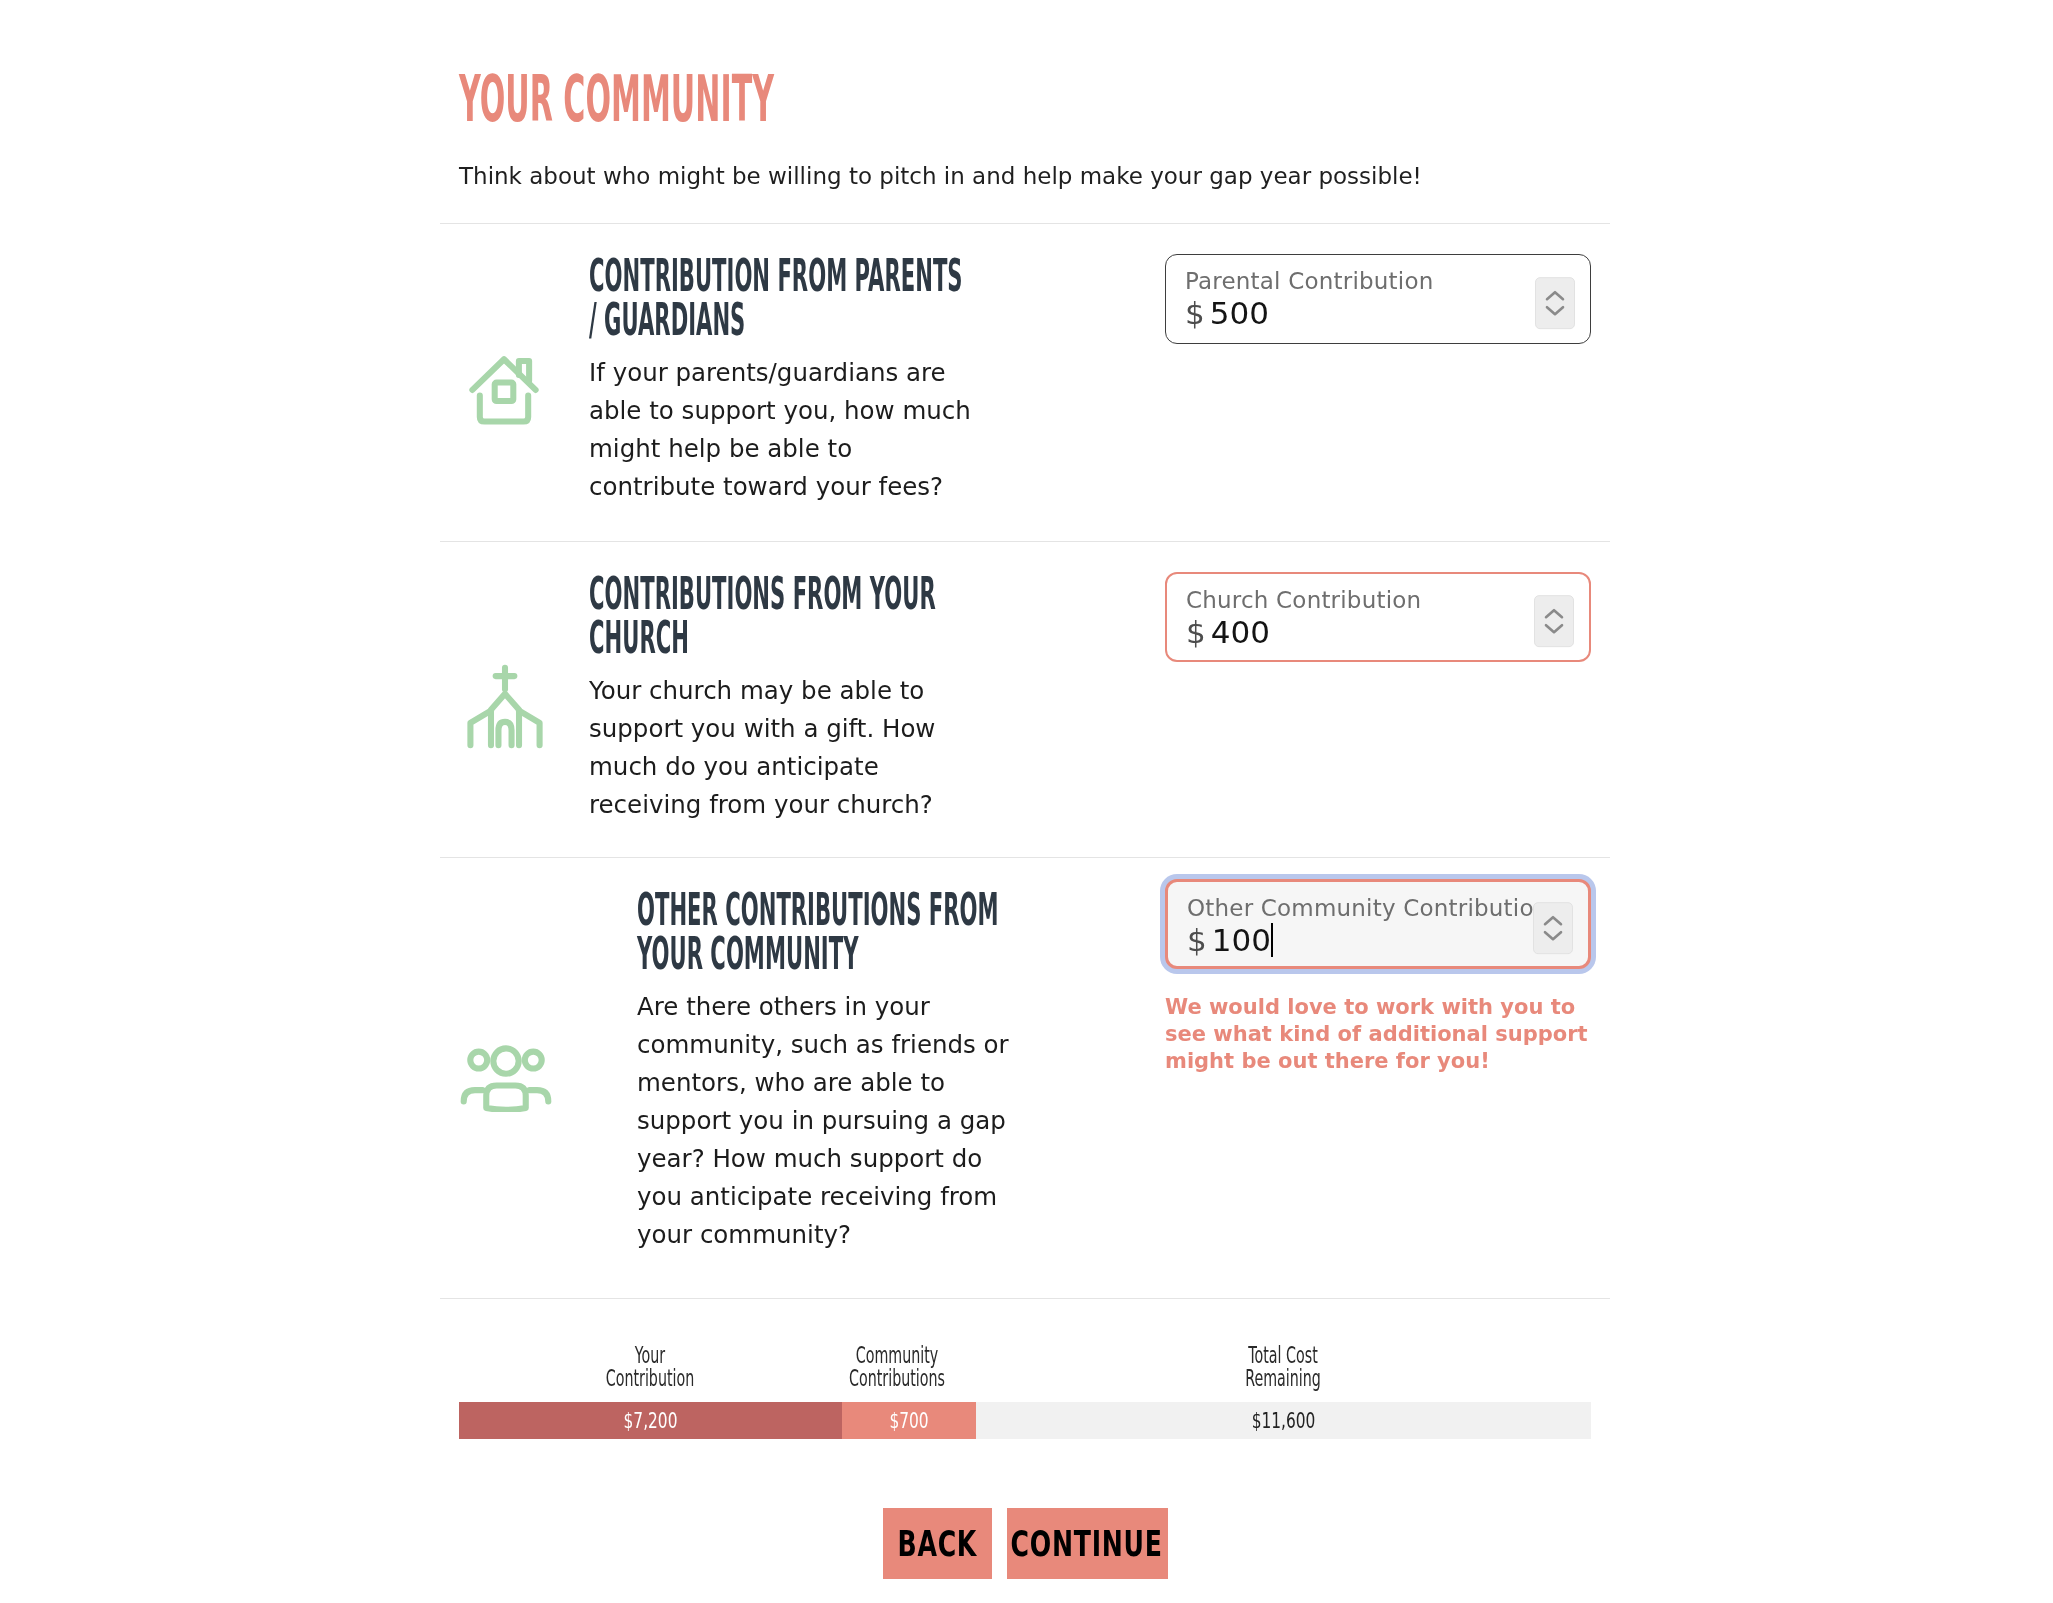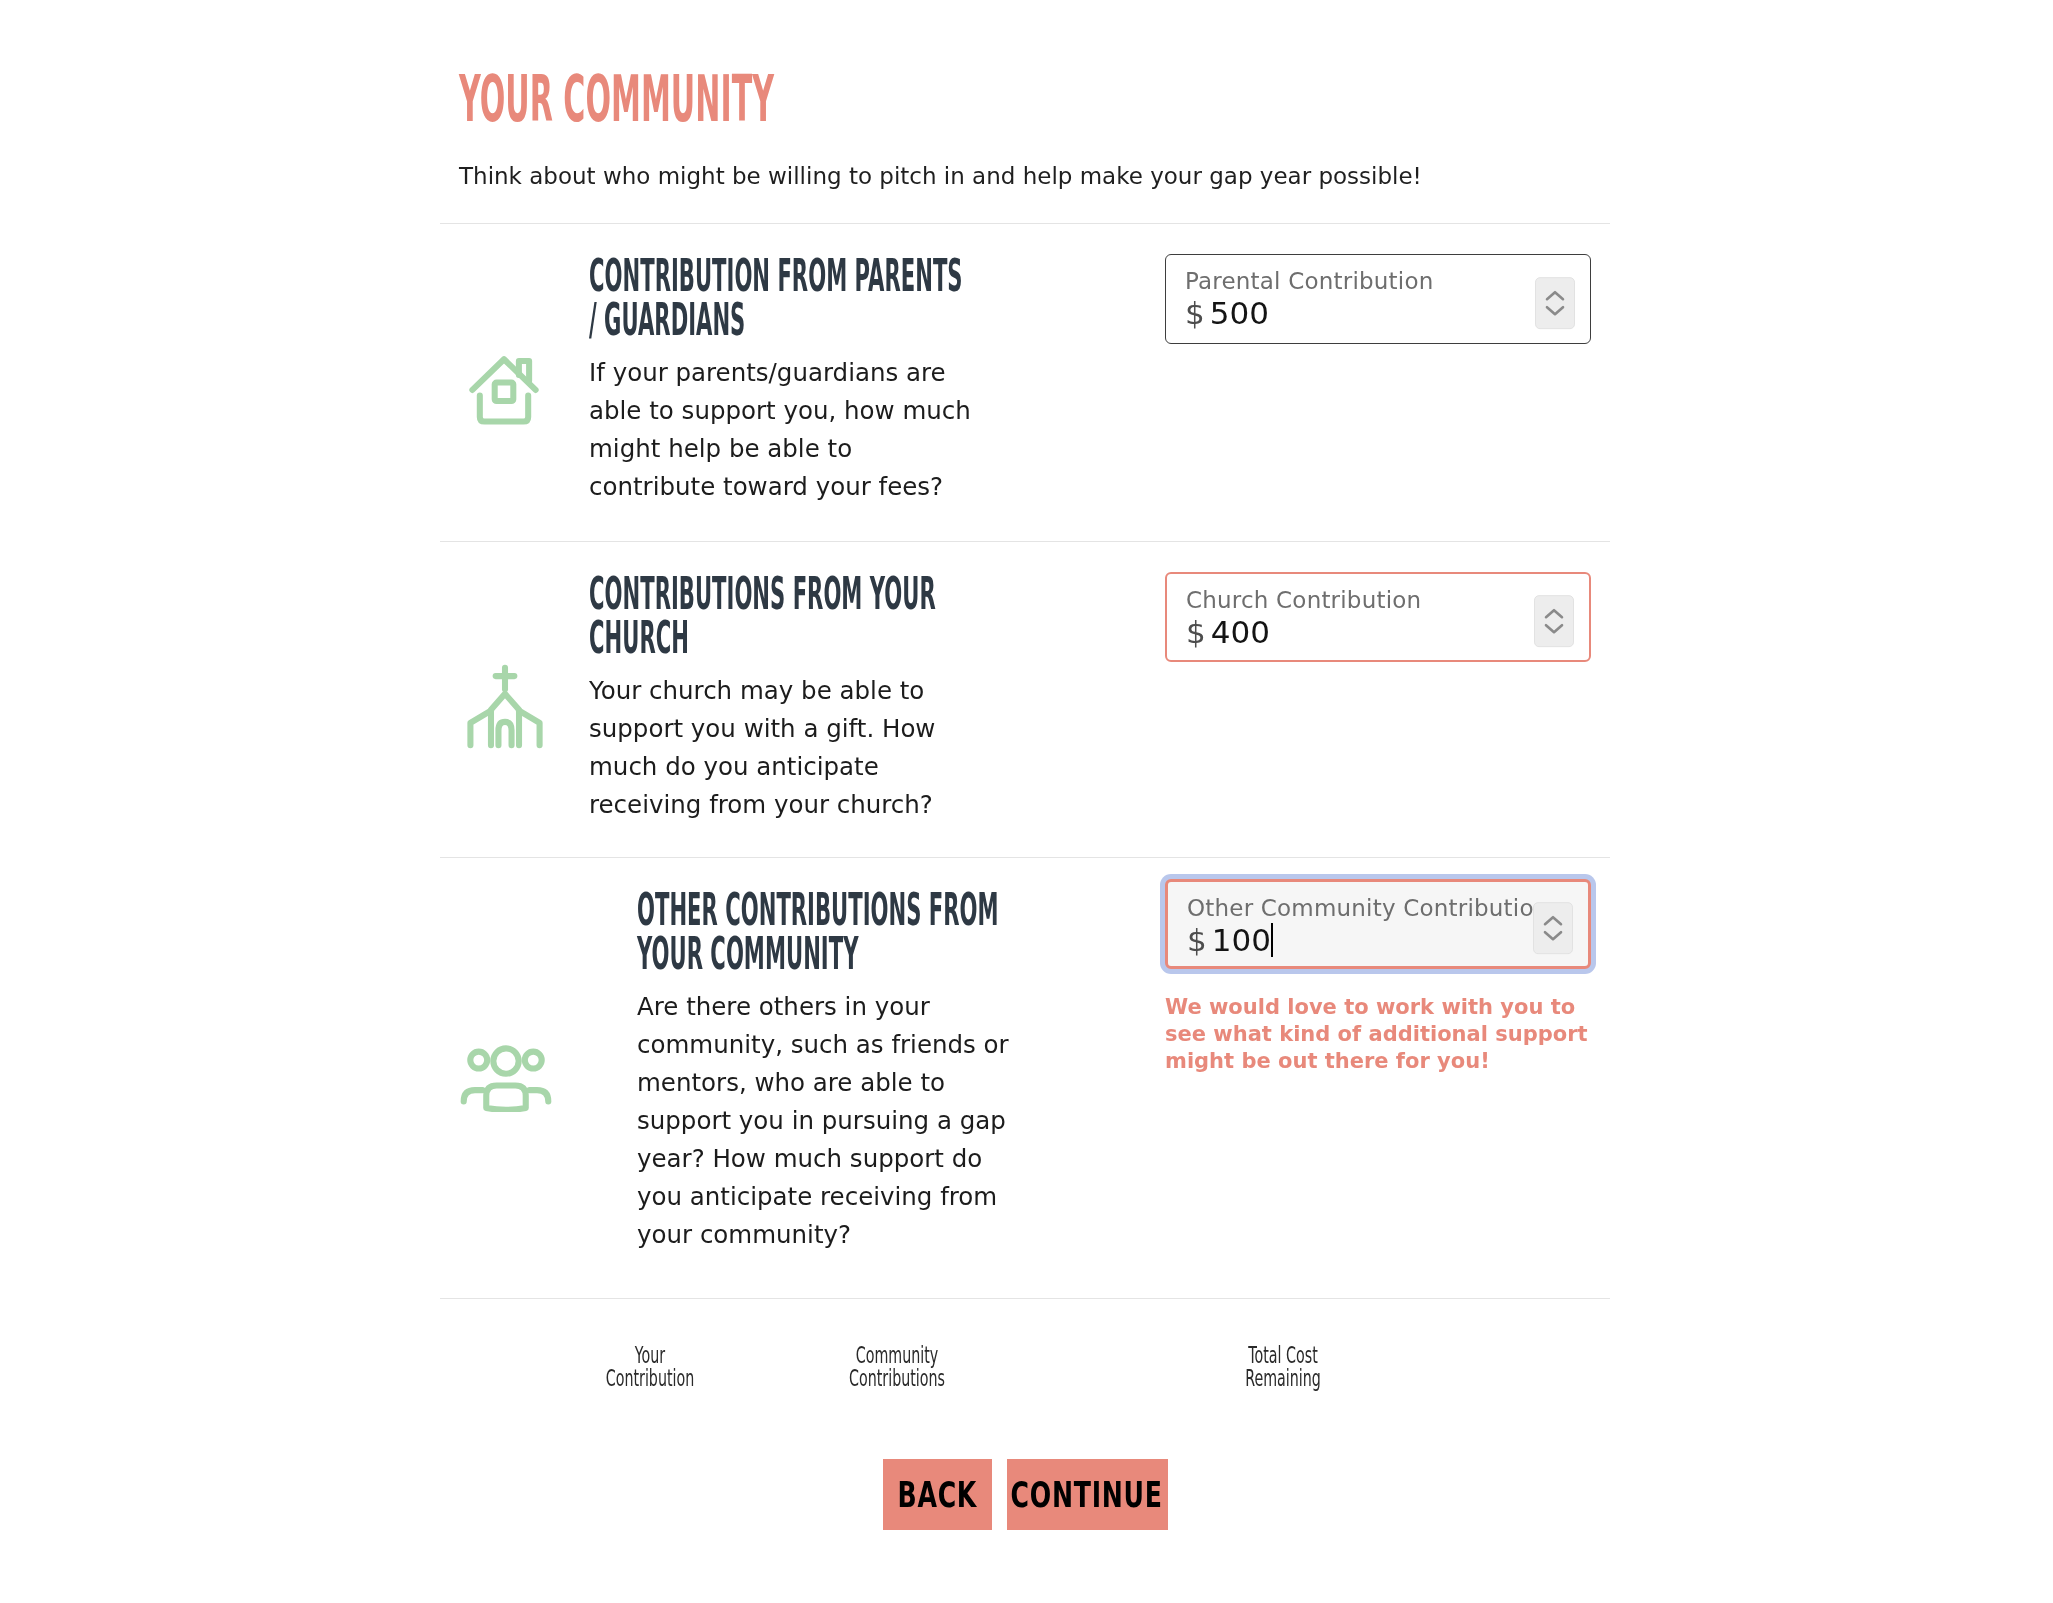--- a/index.html
+++ b/index.html
@@ -39,21 +39,21 @@
   .section-heading{
     color:var(--navy);font-size:45px;font-weight:bold;line-height:44px;
   }
   .section-heading .cond{width:820px;}
   .section-desc{margin-top:12px;font-size:24.5px;line-height:38px;color:var(--ink);}
 
   .input-col{margin-left:auto;width:426px;flex:0 0 426px;}
 
   .input-box{
     position:relative;width:426px;height:90px;background:#ffffff;
-    border:1px solid #3e3e3e;border-radius:6px;padding:13px 18px 0 19px;cursor:text;
+    border:1px solid #3e3e3e;border-radius:12px;padding:13px 18px 0 19px;cursor:text;
   }
   .input-box.salmon{border:2px solid var(--accent);}
   .input-box.focused{
     border:3px solid var(--accent);background:#f6f6f6;
     box-shadow:0 0 0 5px var(--ring);margin-top:-9px;
   }
   .field-label{font-size:23px;color:var(--label-gray);letter-spacing:0.2px;}
   .field-value{margin-top:1px;font-size:31px;color:#141414;}
   .field-value .cur{color:#4d4d4d;margin-right:5px;}
   .caret{display:inline-block;width:2px;height:34px;background:#000;vertical-align:-6px;}
@@ -197,20 +197,31 @@
 
   <div class="summary">
     <div class="summary-labels">
       <div class="summary-label lbl-your"><span class="cond-c">Your
 Contribution</span></div>
       <div class="summary-label lbl-community"><span class="cond-c">Community
 Contributions</span></div>
       <div class="summary-label lbl-total"><span class="cond-c">Total Cost
 Remaining</span></div>
     </div>
+    <div class="bar">
+      <div class="bar-seg" style="width: 33.8%; background: rgb(189, 100, 97); color: rgb(255, 255, 255);">
+          <span class="cond-c">$7,200</span>
+        </div>
+      <div class="bar-seg" style="width: 11.9%; background: rgb(232, 137, 123); color: rgb(255, 255, 255);">
+          <span class="cond-c">$700</span>
+        </div>
+      <div class="bar-seg" style="width: 54.3%; background: rgb(241, 241, 241); color: rgb(34, 34, 34);">
+          <span class="cond-c">$11,600</span>
+        </div>
+    </div>
   </div>
 
   <div class="actions">
     <button class="btn btn-back">
         <span class="cond-c">BACK</span>
       </button>
     <button class="btn btn-continue">
         <span class="cond-c">CONTINUE</span>
       </button>
   </div>

